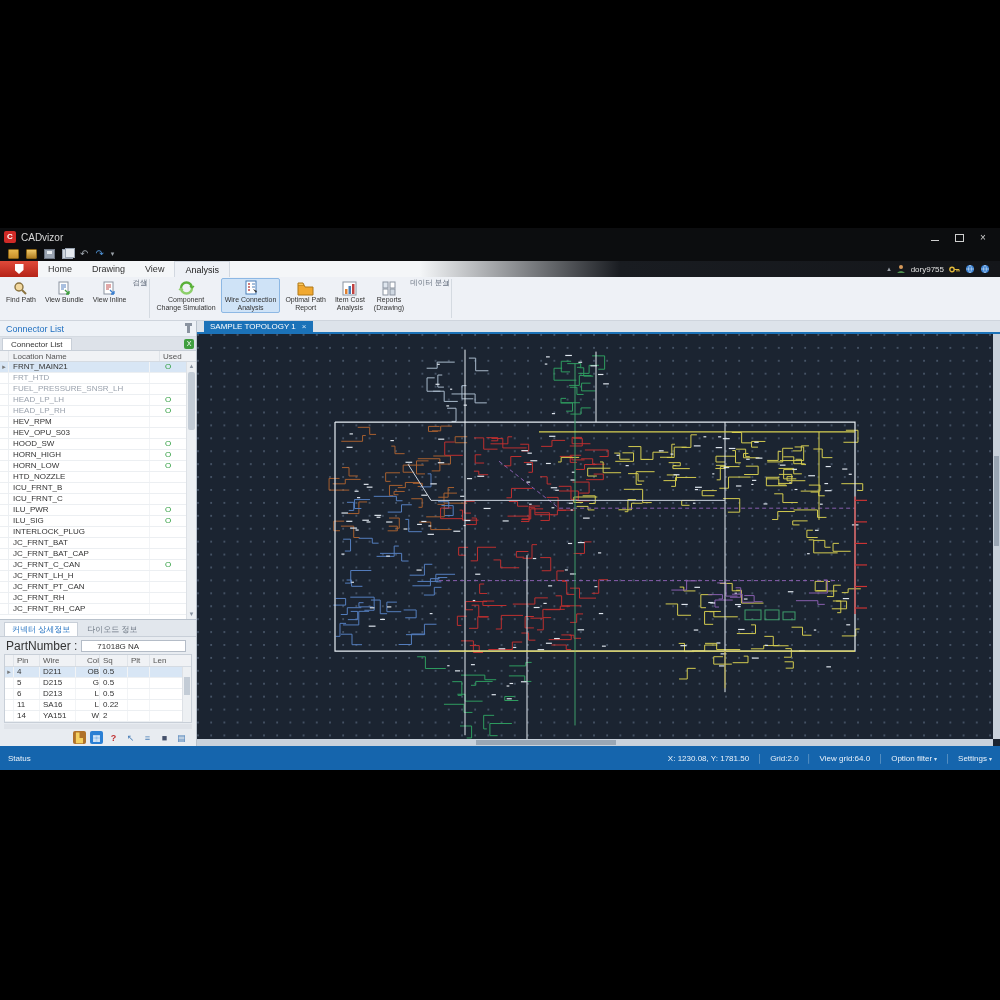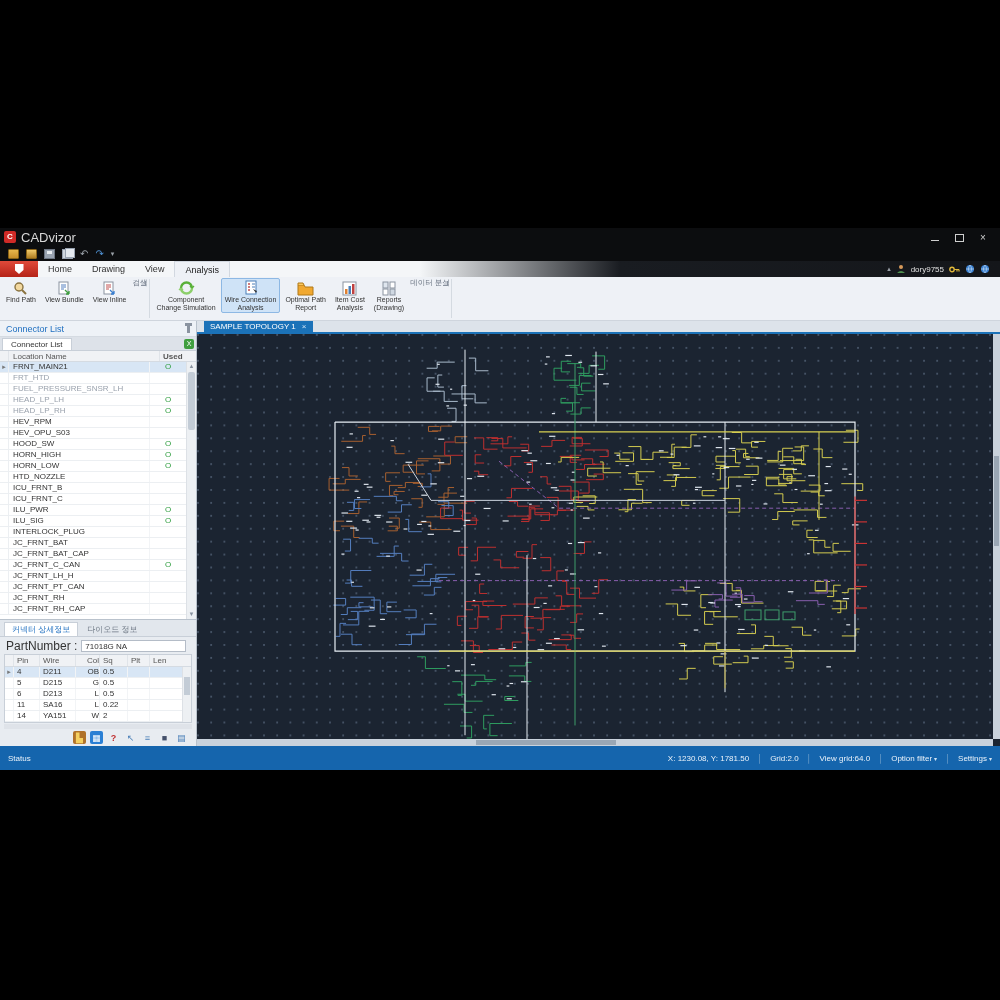--- a/index.html
+++ b/index.html
@@ -3,21 +3,21 @@
 <meta charset="utf-8">
 <style>
   html,body{margin:0;padding:0;background:#000;}
   *{box-sizing:border-box;font-family:"Liberation Sans",sans-serif;}
   .screen{position:relative;width:1000px;height:1000px;background:#000;overflow:hidden;}
   .window{position:absolute;top:228px;left:0;width:1000px;height:542px;display:flex;flex-direction:column;background:#eef1f6;}
 
   
   .titlebar{height:18px;background:#0c0d0f;display:flex;align-items:center;padding:0 4px;color:#ddd;flex:0 0 18px;}
   .appico{width:12px;height:12px;background:#cf2a27;border-radius:2px;color:#fff;font-size:8px;font-weight:bold;text-align:center;line-height:12px;margin-right:5px;}
-  .apptitle{font-size:13px;color:#d8d8d8;}
+  .apptitle{font-size:10px;color:#d8d8d8;}
   .wincontrols{margin-left:auto;display:flex;gap:14px;align-items:center;padding-right:8px;}
   .wc{width:10px;height:9px;position:relative;cursor:default;}
   .wc-min::after{content:"";position:absolute;left:1px;right:1px;bottom:1px;border-bottom:1.5px solid #cfcfcf;}
   .wc-res::after{content:"";position:absolute;left:1px;top:1px;width:7px;height:6px;border:1px solid #cfcfcf;}
   .wc-close{color:#cfcfcf;font-size:10px;line-height:9px;text-align:center;}
 
   
   .qat{height:15px;background:#0c0d0f;display:flex;align-items:center;gap:7px;padding:0 8px;flex:0 0 15px;}
   .qic{width:11px;height:10px;position:relative;}
   .fold{background:linear-gradient(#e8b64c,#c98f2a);border:1px solid #8a6316;border-radius:1px;}
@@ -61,39 +61,39 @@
   .pin{margin-left:auto;width:3px;height:8px;background:#8a93a0;position:relative;}
   .pin::after{content:"";position:absolute;top:-2px;left:-2px;width:7px;height:3px;background:#8a93a0;}
   .subtabs{height:14px;flex:0 0 14px;background:#dde2e9;display:flex;align-items:flex-end;padding:0 2px;border-bottom:1px solid #c8cfd8;}
   .subtab{background:#fff;border:1px solid #c8cfd8;border-bottom:none;font-size:8px;color:#333;padding:1px 8px;}
   .xlico{margin-left:auto;width:10px;height:10px;background:#3f9e3f;border-radius:2px;color:#fff;font-size:7px;text-align:center;line-height:10px;margin-bottom:1px;}
 
   .conntable{flex:1;background:#fff;position:relative;overflow:hidden;border-bottom:1px solid #b9c2cc;}
   .thead{height:11px;display:flex;background:#f0f2f5;border-bottom:1px solid #d5dbe2;font-size:8px;color:#555;}
   .thead .c-mark{width:9px;border-right:1px solid #e0e4e9;}
   .thead .c-name{flex:1;padding-left:4px;border-right:1px solid #e0e4e9;line-height:11px;}
-  .thead .c-used{width:36px;padding-left:3px;line-height:11px;font-weight:bold;}
+  .thead .c-used{width:36px;padding-left:3px;line-height:11px;}
   .rows{position:absolute;top:11px;left:0;right:10px;bottom:0;}
   .crow{height:11px;display:flex;border-bottom:1px solid #eceff2;font-size:8px;color:#333;}
   .crow.sel{background:#d8e6f5;}
   .crow.dim .nm{color:#9aa2ad;}
   .crow .mk{width:9px;color:#777;font-size:7px;line-height:10px;text-align:center;border-right:1px solid #eceff2;}
   .crow .nm{flex:1;padding-left:4px;line-height:10px;white-space:nowrap;overflow:hidden;border-right:1px solid #f2f4f6;}
   .crow .us{width:36px;text-align:center;line-height:10px;color:#2f9e3f;font-size:8px;}
   .vsb{position:absolute;top:11px;right:0;bottom:0;width:10px;background:#edf0f3;border-left:1px solid #dde1e6;}
   .vsb .thumb{position:absolute;left:1px;right:1px;background:#c3ccd6;border-radius:2px;}
   .vsb .arr{position:absolute;left:0;right:0;height:9px;color:#8a93a0;font-size:6px;text-align:center;line-height:9px;}
 
   .detail{flex:0 0 121px;display:flex;flex-direction:column;background:#e8ecf1;}
   .dtabs{height:29px;flex:0 0 15px;display:flex;align-items:flex-end;padding:2px 4px 0;gap:2px;background:#e2e7ed;border-bottom:1px solid #c8cfd8;}
   .dtab{font-size:8px;padding:1px 7px;color:#707a86;}
   .dtab.active{background:#fff;border:1px solid #c8cfd8;border-bottom:none;color:#1f6fc0;}
   .pnrow{height:17px;flex:0 0 17px;display:flex;align-items:center;padding:0 6px;gap:4px;}
   .pnlabel{font-size:12px;color:#333;}
-  .pnbox{width:105px;height:12px;background:#fff;border:1px solid #b4bcc7;font-size:8px;color:#333;line-height:11px;padding:0 3px;}
+  .pnbox{width:105px;height:12px;background:#fff;border:1px solid #b4bcc7;font-size:8px;color:#333;line-height:11px;padding:0 15px;}
   .dettable{flex:1;background:#fff;border:1px solid #c8cfd8;margin:0 4px;position:relative;overflow:hidden;}
   .dhead{height:12px;display:flex;background:#f0f2f5;border-bottom:1px solid #d5dbe2;font-size:8px;color:#555;}
   .dhead div{border-right:1px solid #e0e4e9;line-height:12px;padding-left:3px;}
   .drow{height:11px;display:flex;font-size:8px;color:#333;border-bottom:1px solid #eceff2;}
   .drow div{border-right:1px solid #f2f4f6;line-height:10px;padding-left:3px;white-space:nowrap;overflow:hidden;}
   .drow.sel{background:#d8e6f5;}
   .cw0{width:9px;flex:0 0 9px;color:#777;font-size:7px;text-align:center;padding-left:0!important;}
   .cw1{width:26px;flex:0 0 26px;}
   .cw2{width:36px;flex:0 0 36px;}
   .cw3{width:24px;flex:0 0 24px;text-align:right;}

